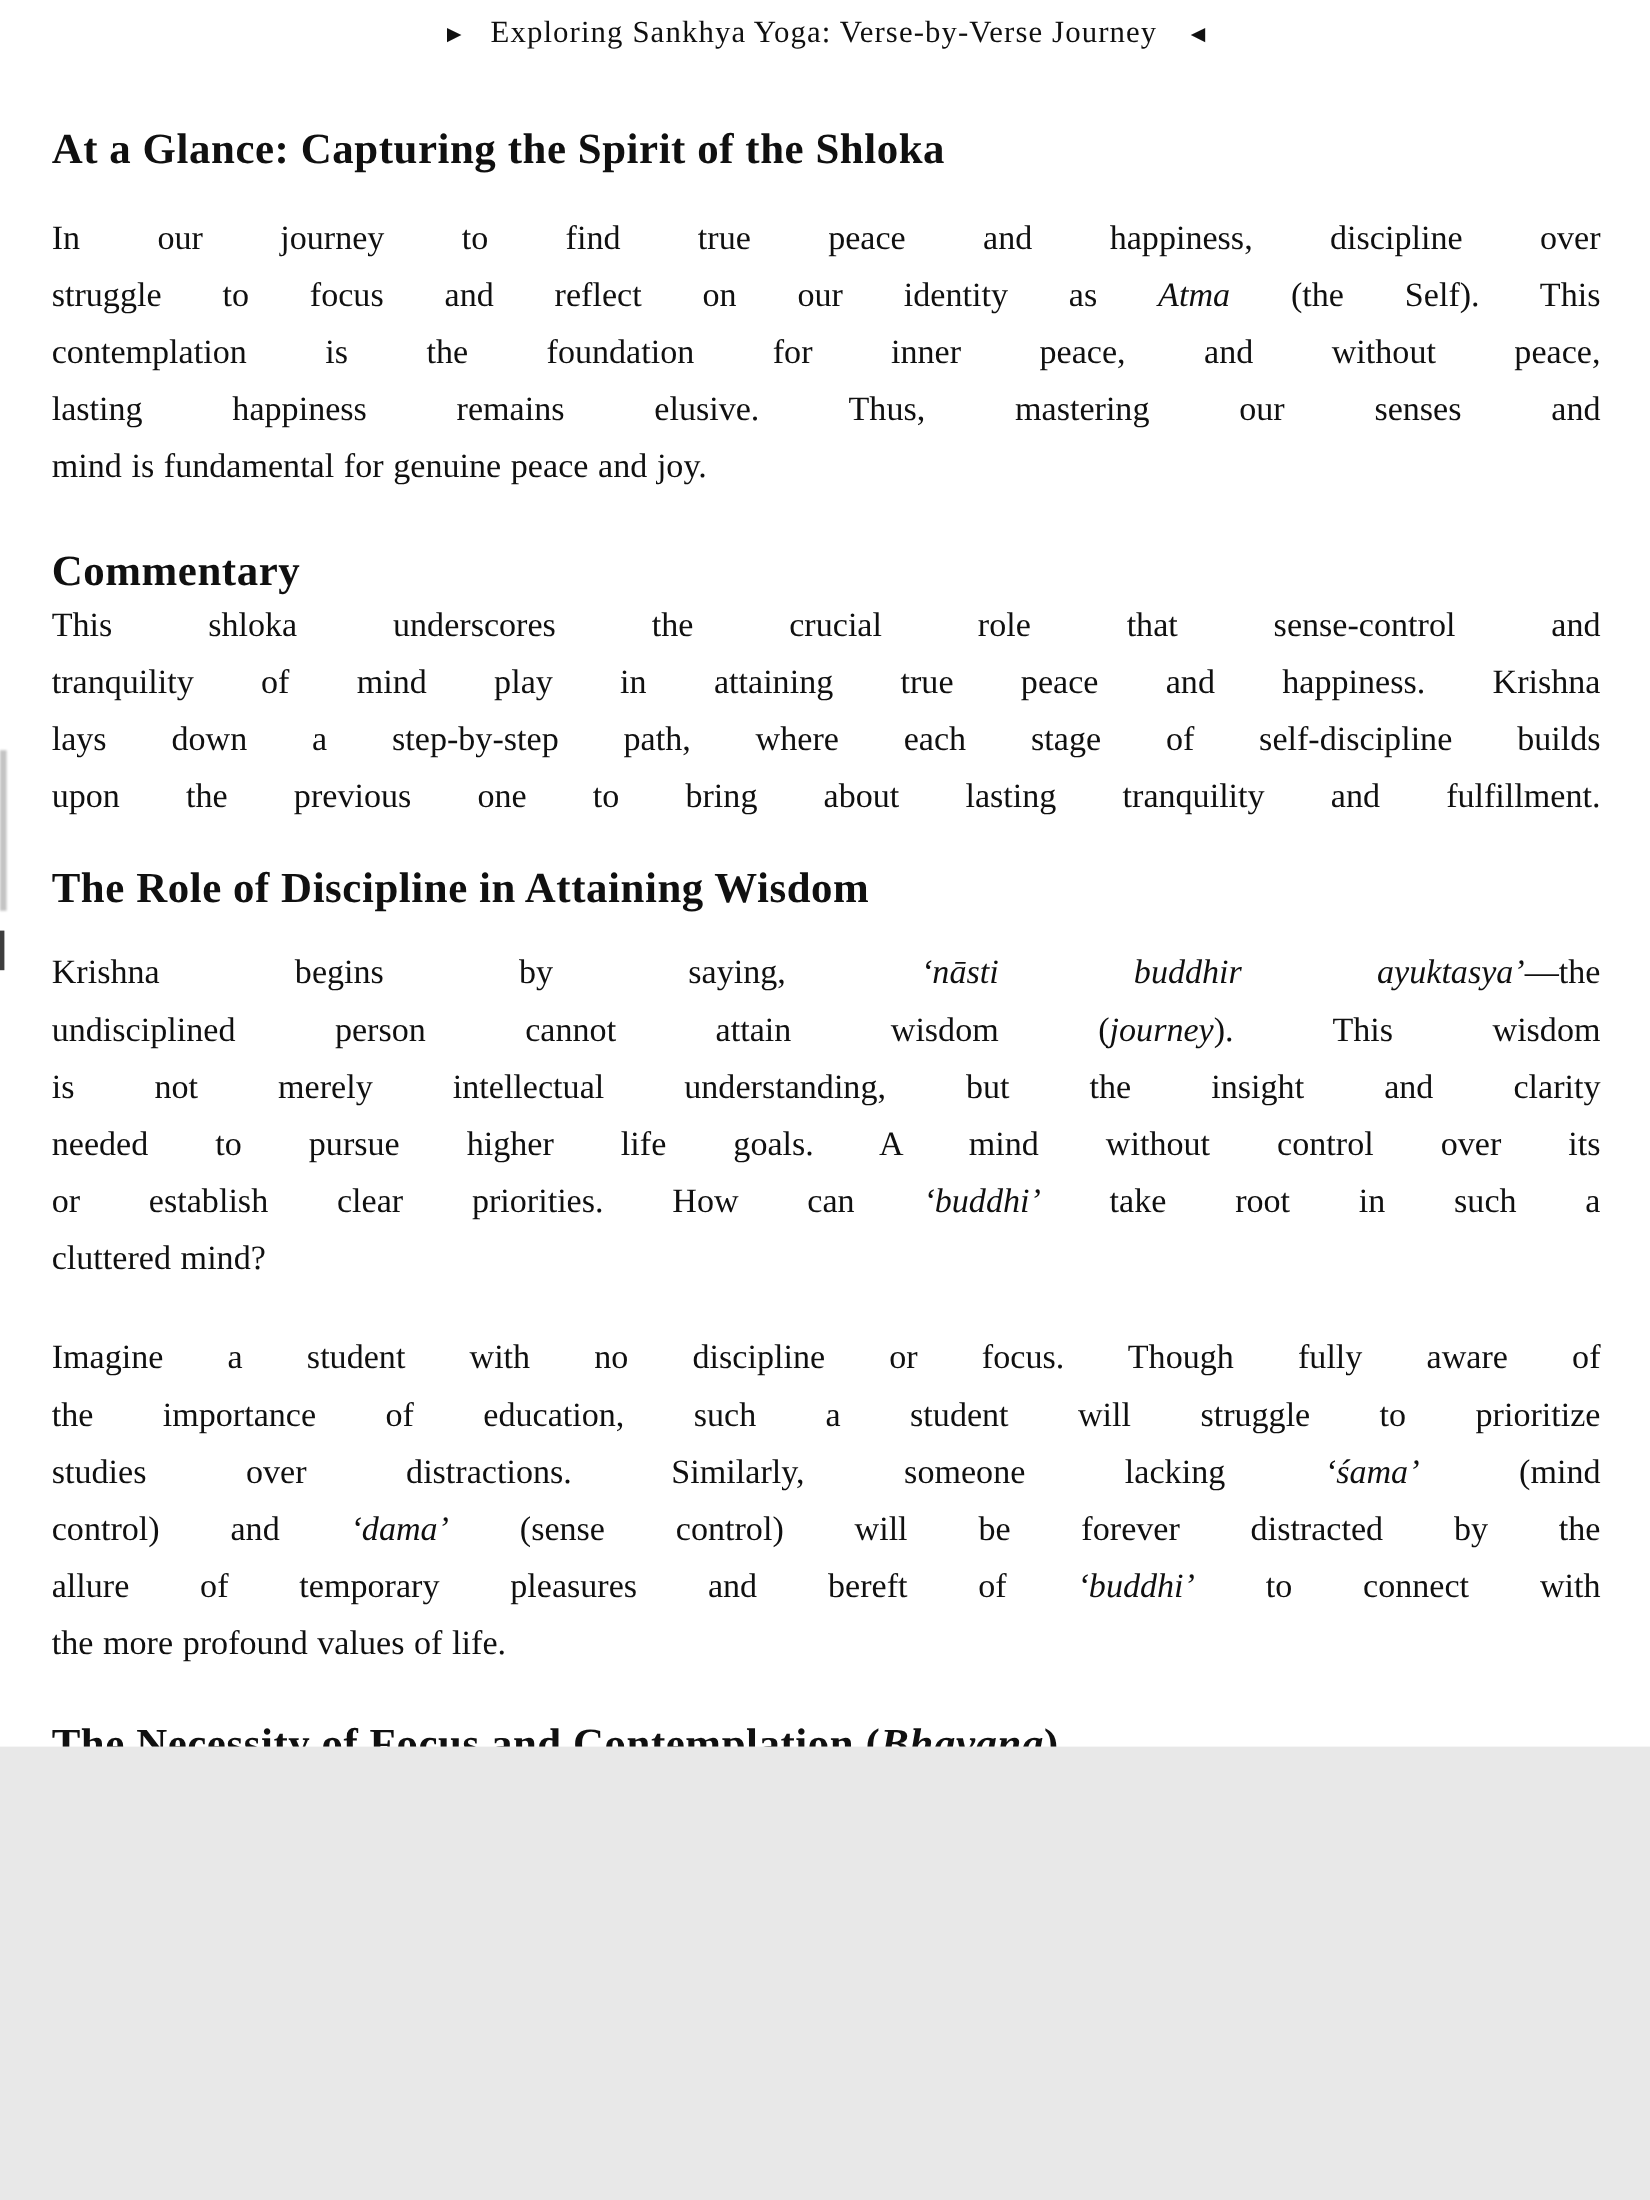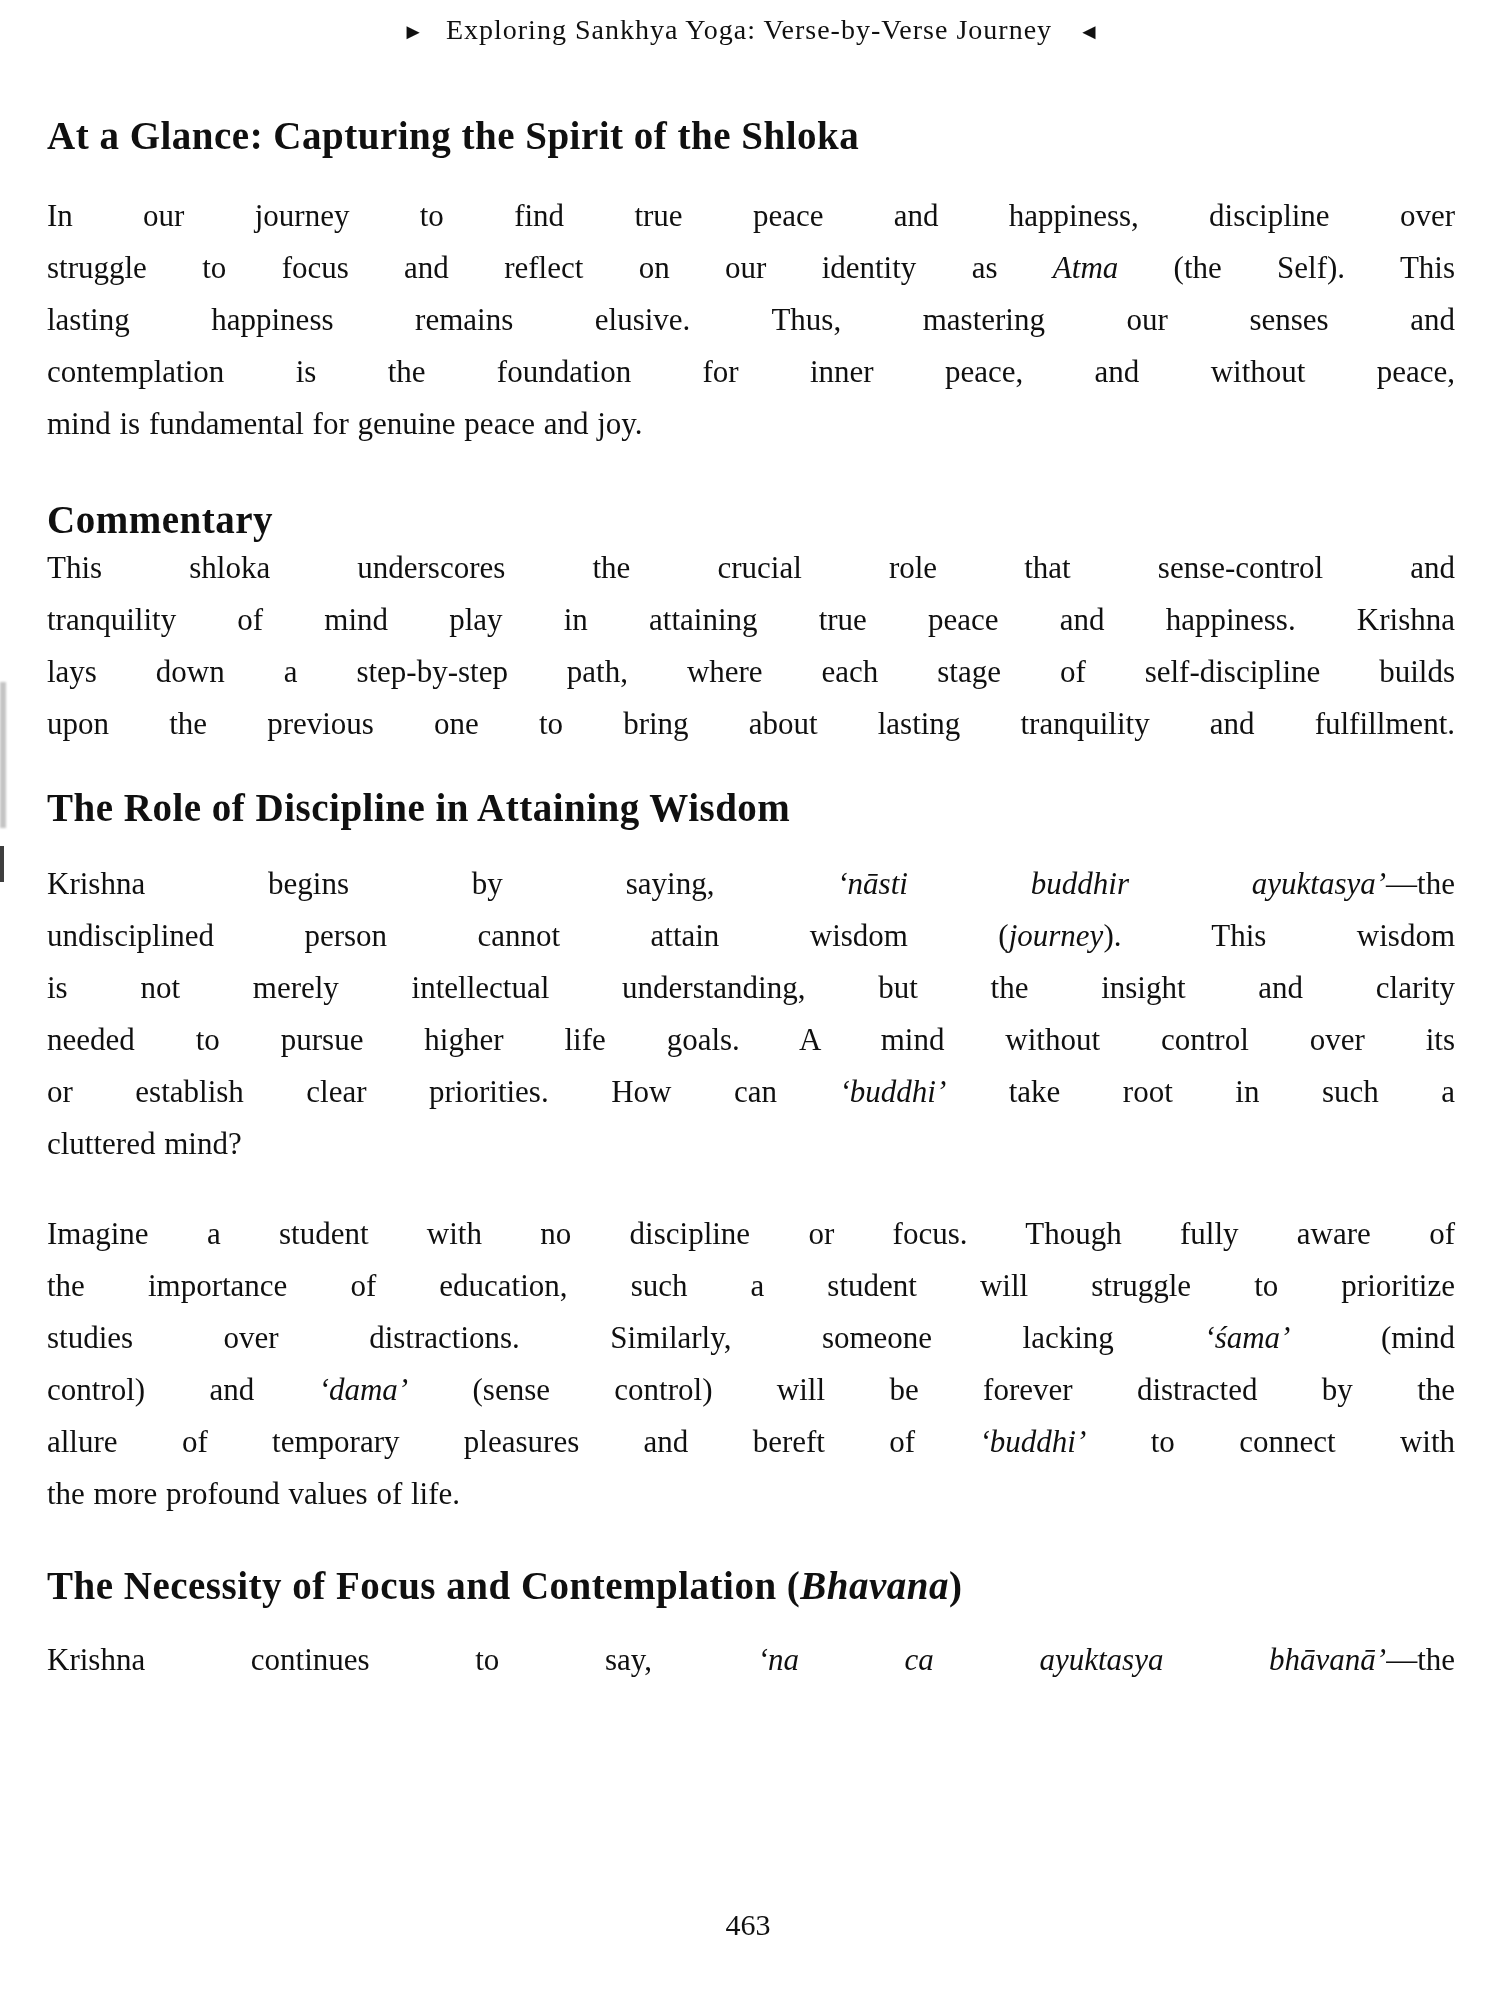--- a/index.html
+++ b/index.html
@@ -1,19 +1,19 @@
 <!DOCTYPE html>
 <html><head>
 <meta charset="utf-8">
 <style>
   html, body { margin: 0; padding: 0; background: #e8e8e8; }
   .page {
     position: relative;
     width: 1500px;
-    height: 2000px;
+    height: 1588px;
     margin: 0 auto;
     background: #ffffff;
     color: #101010;
     font-family: "Liberation Serif", serif;
     padding: 12px 45px 0 47px;
     box-sizing: border-box;
     overflow: hidden;
   }
   .running-header {
     height: 36px;
@@ -83,22 +83,22 @@
   <div class="artifact-dark"></div>
 
   <div class="running-header">
     <span class="arrow arrow-left">►</span><span>Exploring Sankhya Yoga: Verse-by-Verse Journey</span><span class="arrow arrow-right">◄</span>
   </div>
 
   <h2 class="h-glance"><span>At a Glance: Capturing the Spirit of the Shloka</span></h2>
   <div class="para p-glance">
     <div class="line j"><span>In our journey to find true peace and happiness, discipline over</span></div>
     <div class="line j"><span>struggle to focus and reflect on our identity as </span><span style="font-style: italic;">Atma</span><span> (the Self). This</span></div>
+    <div class="line j"><span>contemplation is the foundation for inner peace, and without peace,</span></div>
     <div class="line j"><span>lasting happiness remains elusive. Thus, mastering our senses and</span></div>
-    <div class="line j"><span>contemplation is the foundation for inner peace, and without peace,</span></div>
     <div class="line"><span>mind is fundamental for genuine peace and joy.</span></div>
   </div>
 
   <h2 class="h-commentary"><span>Commentary</span></h2>
   <div class="para p-commentary">
     <div class="line j"><span>This shloka underscores the crucial role that sense-control and</span></div>
     <div class="line j"><span>tranquility of mind play in attaining true peace and happiness. Krishna</span></div>
     <div class="line j"><span>lays down a step-by-step path, where each stage of self-discipline builds</span></div>
     <div class="line j"><span>upon the previous one to bring about lasting tranquility and fulfillment.</span></div>
   </div>

